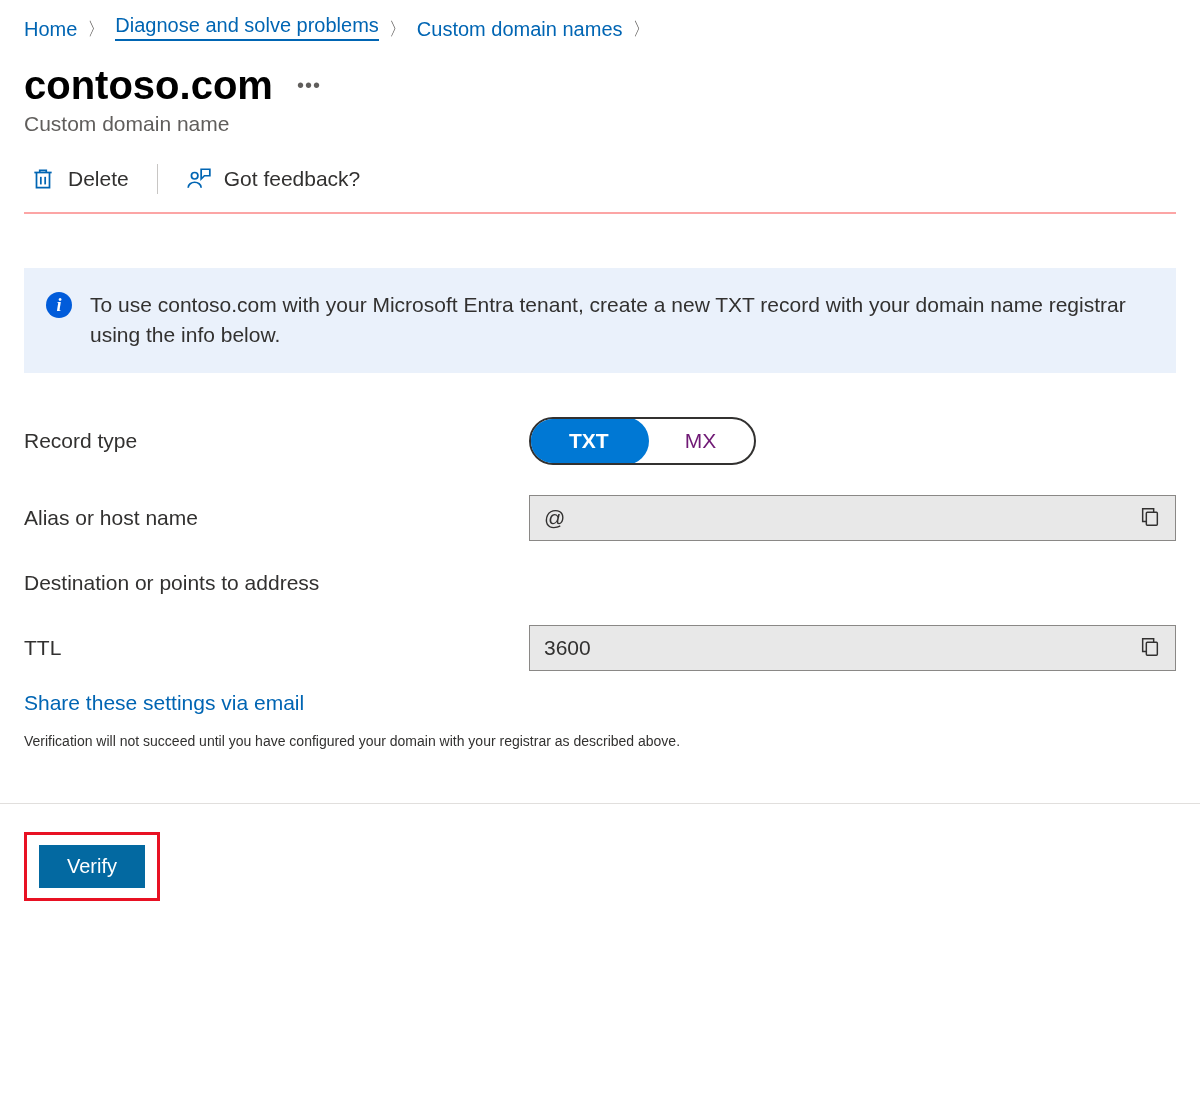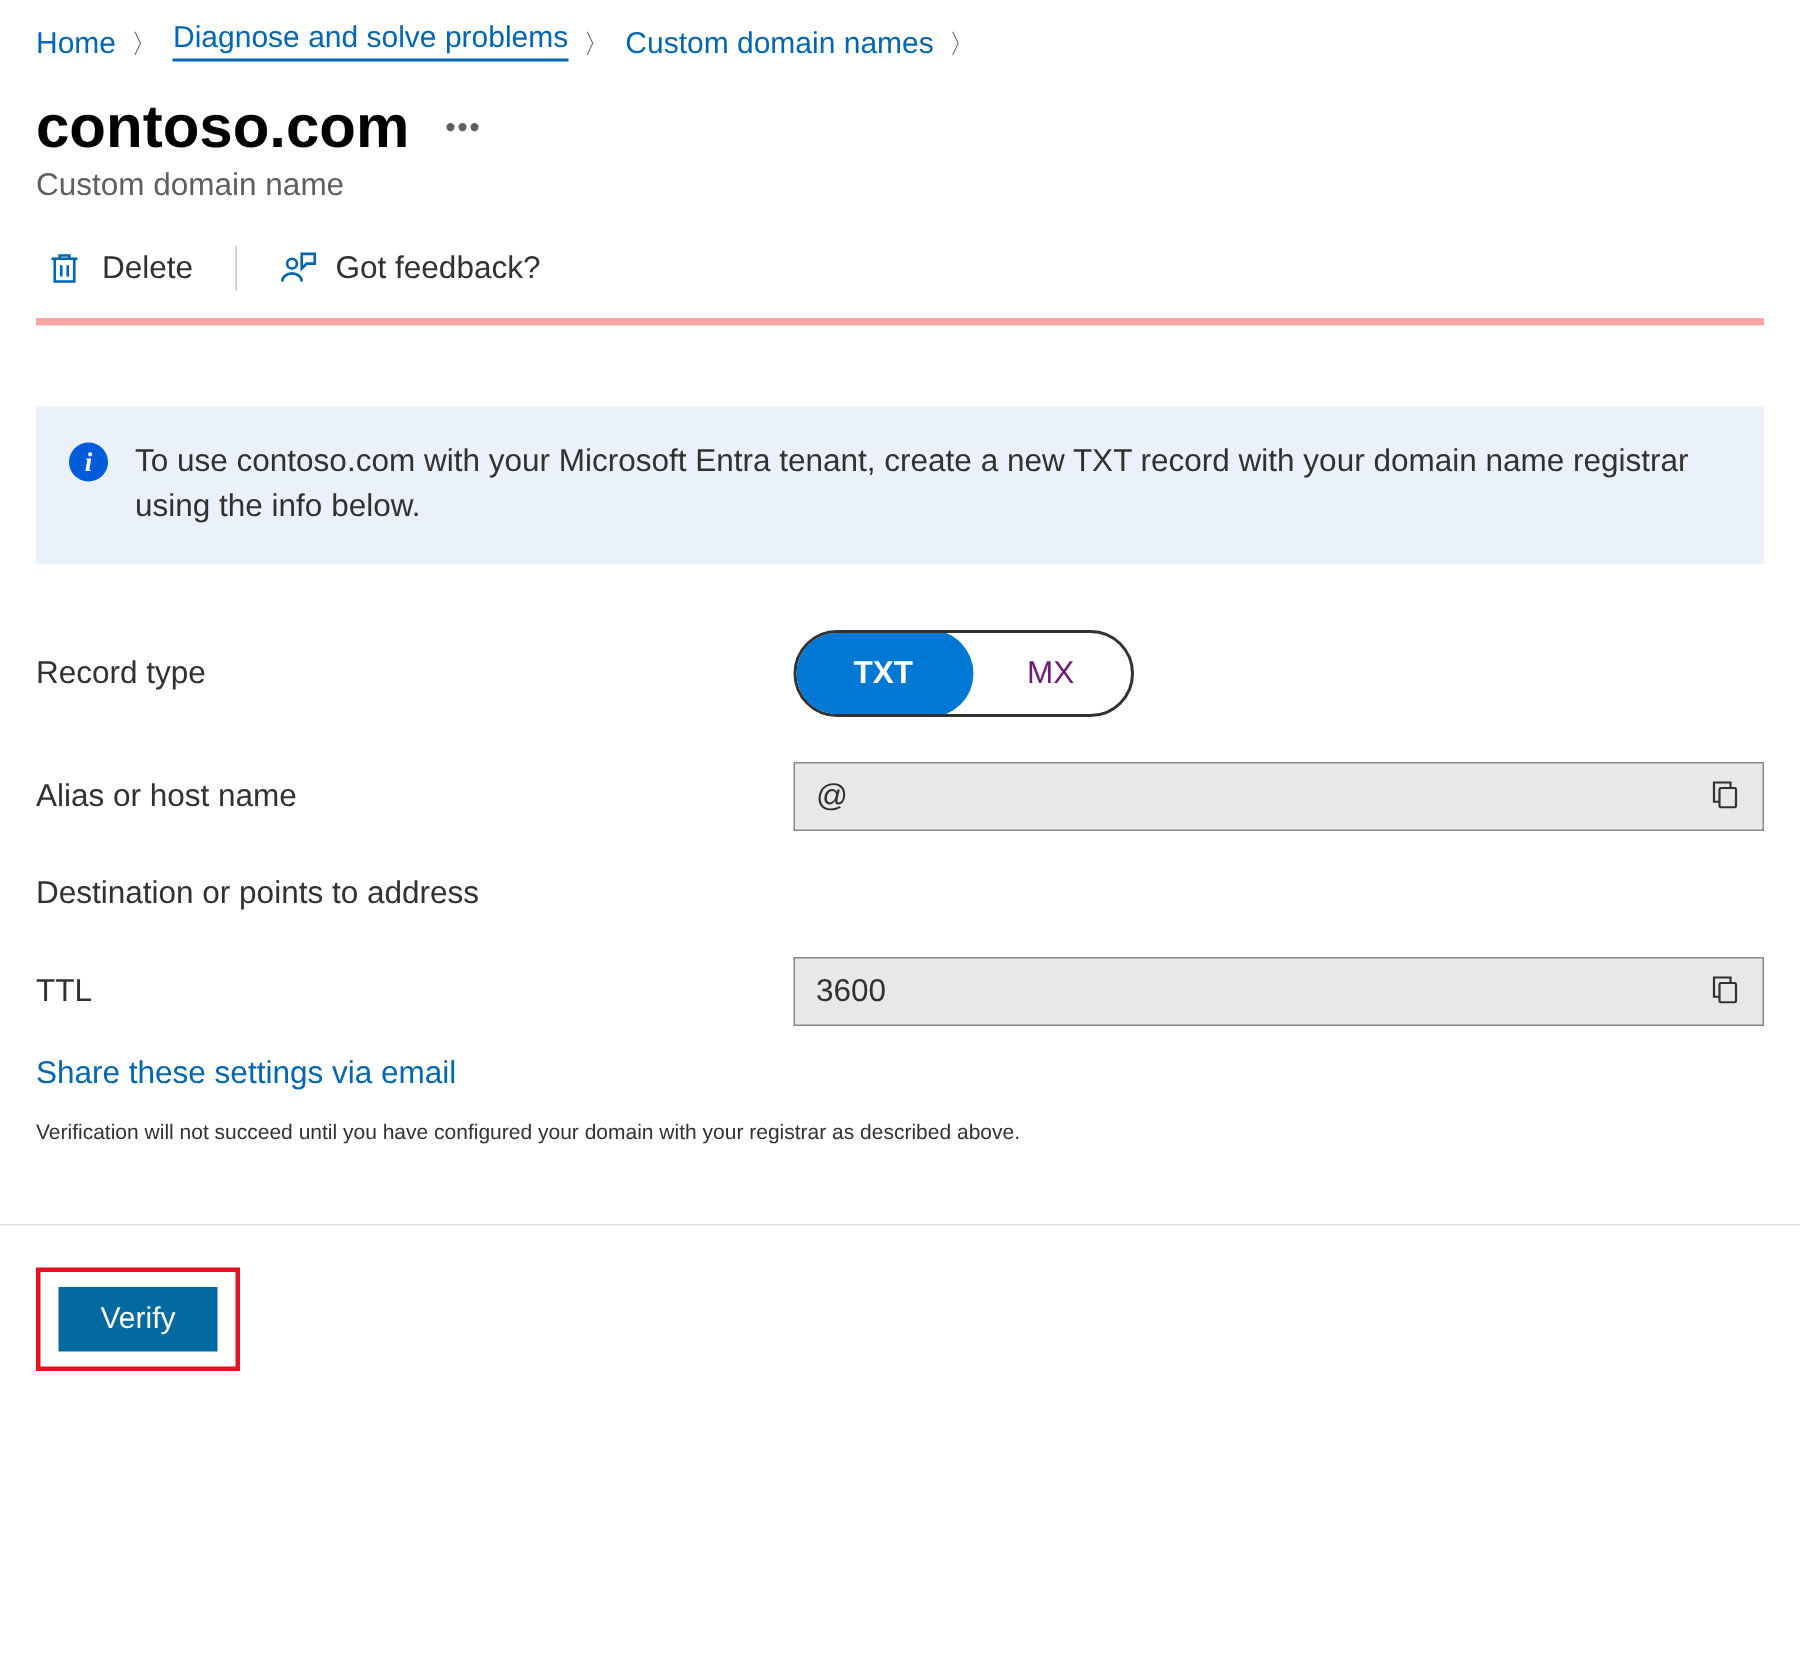--- a/index.html
+++ b/index.html
@@ -32,21 +32,21 @@
   h1 { font-size: 40px; font-weight: 600; margin: 0; color: #000000; }
   .more-icon { color:#605e5c; font-size:20px; letter-spacing: 1px; }
   .subtitle { color:#605e5c; font-size: 21px; margin-top:4px; }
   
   .toolbar {
     display:flex;
     align-items:center;
     gap: 14px;
     margin-top: 26px;
     padding-bottom: 16px;
-    border-bottom: 5px solid #fca5a5;
+    border-bottom: 2px solid #fca5a5;
   }
   .tool-btn {
     display:flex; align-items:center; gap:12px;
     background:none; border:none; cursor:pointer;
     font-size: 21px; color:#323130; padding:4px 6px;
   }
   .tool-btn svg { width:26px; height:26px; }
   .tool-sep { width:1px; height:30px; background:#c8c6c4; margin:0 8px;}
   
   .infobox {
@@ -70,21 +70,21 @@
   .form-row {
     display:flex; align-items:center;
     margin-bottom: 30px;
   }
   .form-row .label { flex: 0 0 505px; font-size:21px; color:#323130; }
   .form-row .control { flex: 1; }
   
   .pill {
     display:inline-flex; align-items:center;
     border:2px solid #323130; border-radius: 999px;
-    overflow:hidden; height:58px;
+    overflow:hidden; height:48px;
   }
   .pill button {
     border:none; background:none;
     height:100%; padding: 0 38px;
     font-size:21px; cursor:pointer;
     color:#701a75;
   }
   .pill button.active {
     background:#0078d4; color:#fff; font-weight:600;
     border-radius: 999px;

